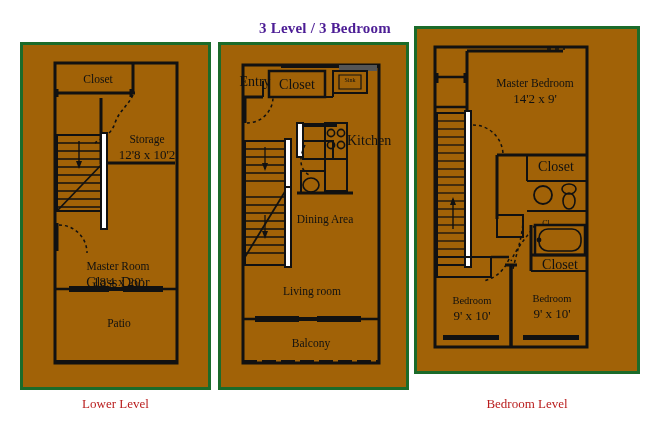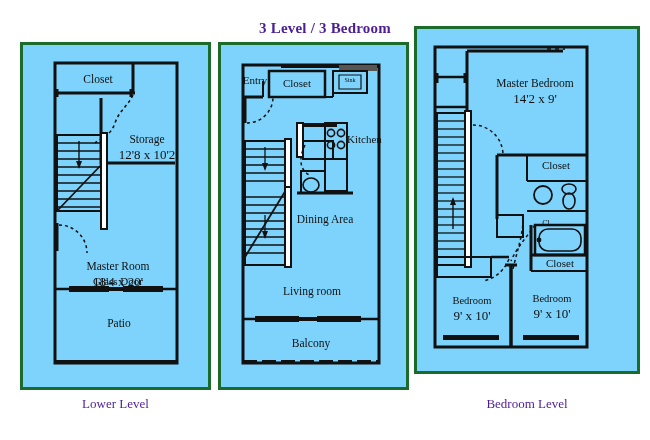--- a/index.html
+++ b/index.html
@@ -18,52 +18,52 @@
     text-align:center;
     font-size:15px;
     font-weight:bold;
     color:#4c1d95;
     letter-spacing:.2px;
   }
 
   .panel{
     position:absolute;
     border:3px solid #1b6b2a;
-    background:#7dd3fc;
+    background:#a16207;
     box-sizing:border-box;
   }
   #panel-lower {left:20px;  top:42px; width:191px; height:348px;}
   #panel-entry {left:218px; top:42px; width:191px; height:348px;}
   #panel-bed   {left:414px; top:26px; width:226px; height:348px;}
 
   .level-label{
     position:absolute;
     top:396px;
     text-align:center;
     font-size:13px;
-    color:#4c1d95;
+    color:#b91c1c;
     font-family:"Liberation Serif", serif;
   }
   #lbl-lower{left:20px;width:191px;}
   #lbl-entry{left:218px;width:191px;}
   #lbl-bed  {left:414px;width:226px;}
 
   
   .plan{position:absolute;inset:0;}     
   .rlabel{
     position:absolute;
     text-align:center;
     color:#111;
     font-family:"Liberation Serif", serif;
     line-height:1.12;
     white-space:nowrap;
   }
   .rname{font-size:11.5px;}
   .rdim{font-size:13px;}
-  .small{font-size:11px;}
+  .small{font-size:14px;}
   .tiny{font-size:6px;}
 
   svg.ov{position:absolute;left:0;top:0;overflow:visible;}
   svg.ov *{vector-effect:non-scaling-stroke;}
 </style>
 </head>
 <body>
 
 <div id="page">
 

